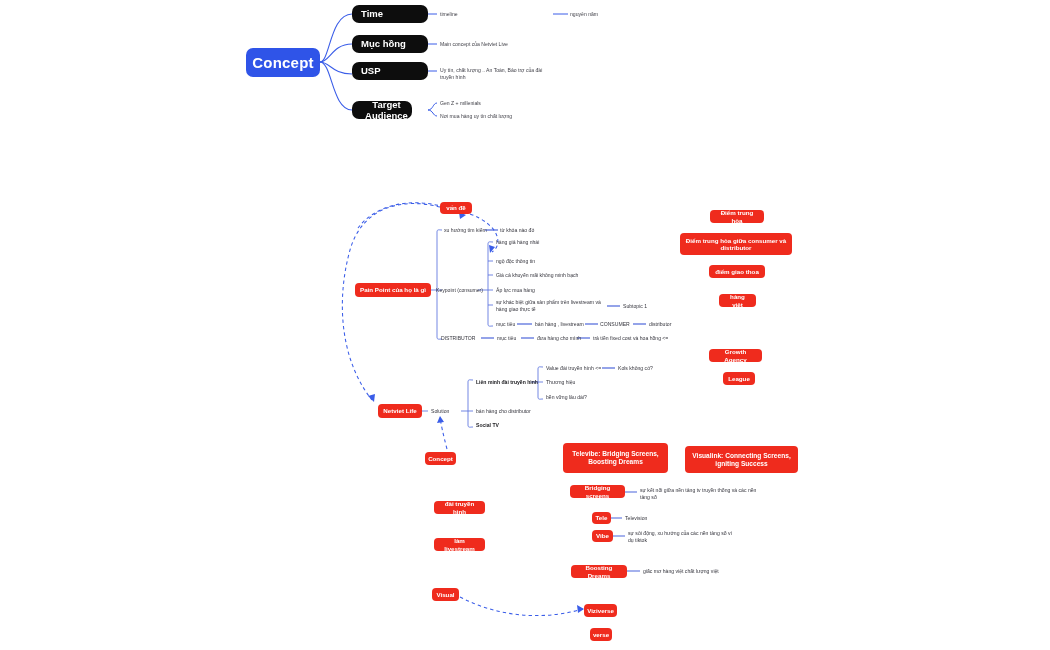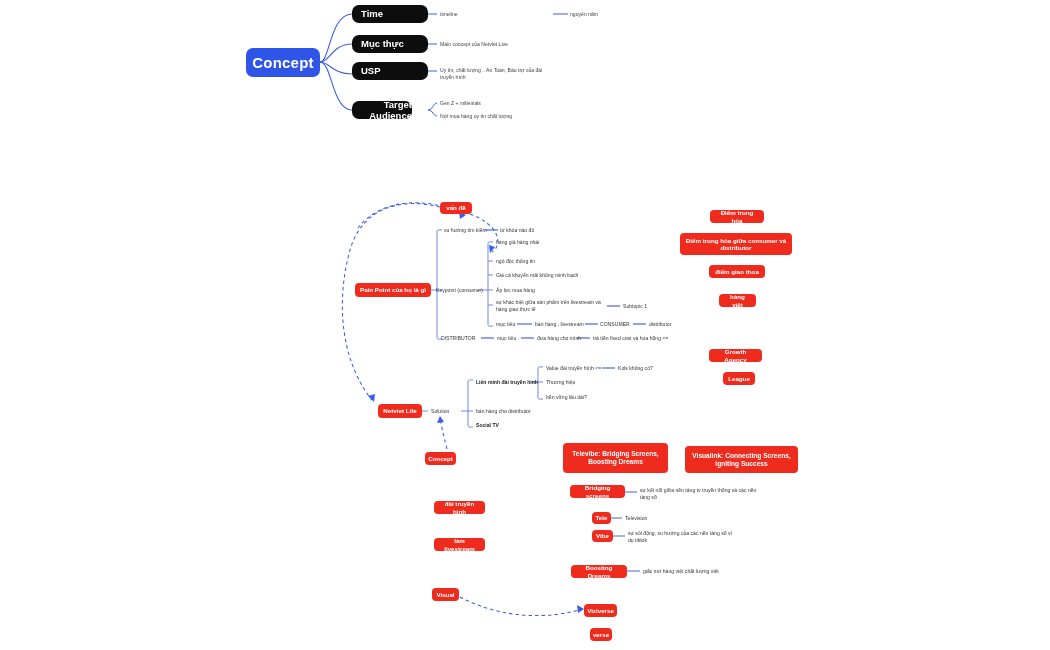--- a/index.html
+++ b/index.html
@@ -46,21 +46,21 @@
     letter-spacing: .2px;
   }
   .black-pill {
     background: #0d0d0d;
     color: #ffffff;
     border-radius: 7px;
     font-size: 9.5px;
     font-weight: 700;
     justify-content: flex-start;
     padding-left: 9px;
-    text-align: right;
+    text-align: center;
   }
   .red-box {
     background: #ef2b1d;
     color: #ffffff;
     border-radius: 4px;
     font-size: 6.2px;
     font-weight: 700;
     padding: 2px 5px;
   }
   .red-box.lg { font-size: 6.6px; }
@@ -173,21 +173,21 @@
   </svg>
 
   <div class="node blue-root" style="left:246px; top:48px; width:74px; height:29px;">
     <span>Concept</span>
   </div>
 
   <div class="node black-pill" style="left:352px; top:5px; width:76px; height:18px;">
     <span>Time</span>
   </div>
   <div class="node black-pill" style="left:352px; top:35px; width:76px; height:18px;">
-    <span>Mục thực</span>
+    <span>Mục hồng</span>
   </div>
   <div class="node black-pill" style="left:352px; top:62px; width:76px; height:18px;">
     <span>USP</span>
   </div>
   <div class="node black-pill" style="left:352px; top:101px; width:60px; height:18px;">
     <span>Target Audience</span>
   </div>
 
   <div class="plain" style="left:440px; top:11px; width:120px;">timeline</div>
   <div class="plain" style="left:440px; top:41px; width:140px;">Main concept của Netviet Live</div>

